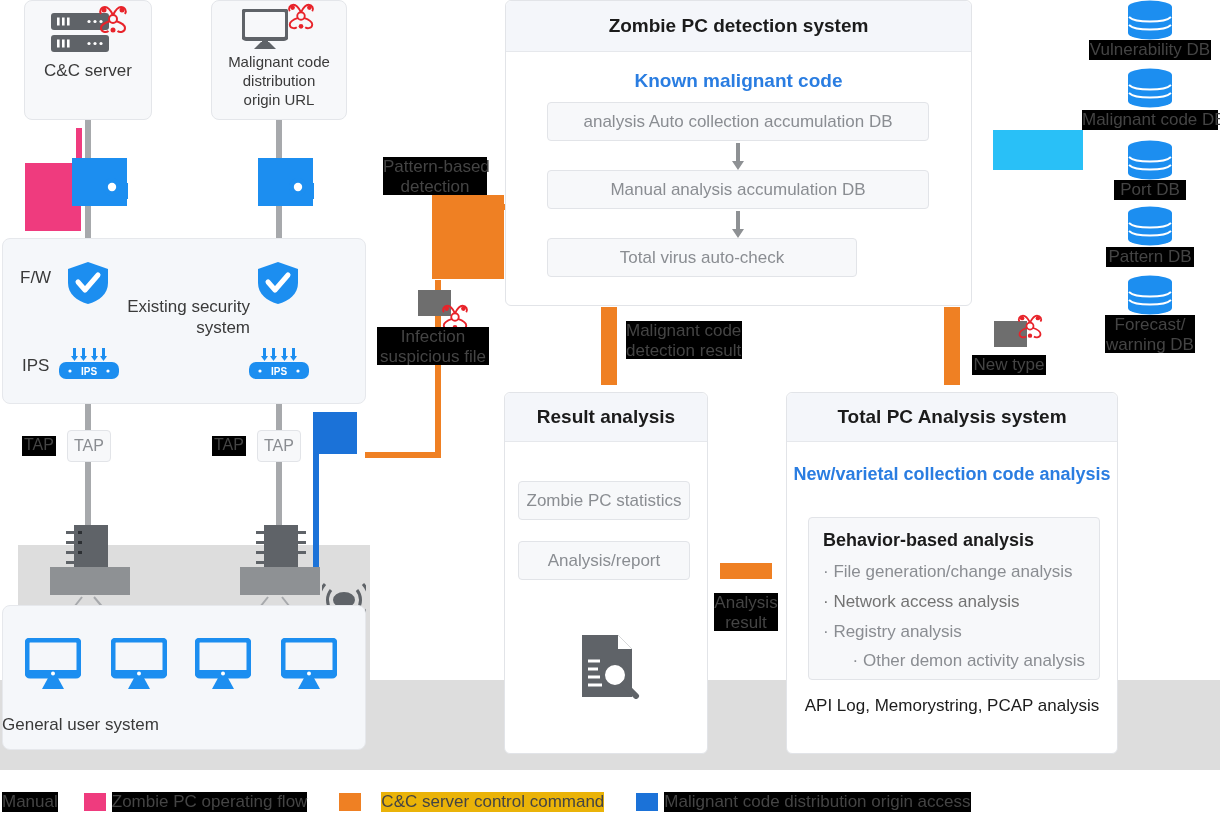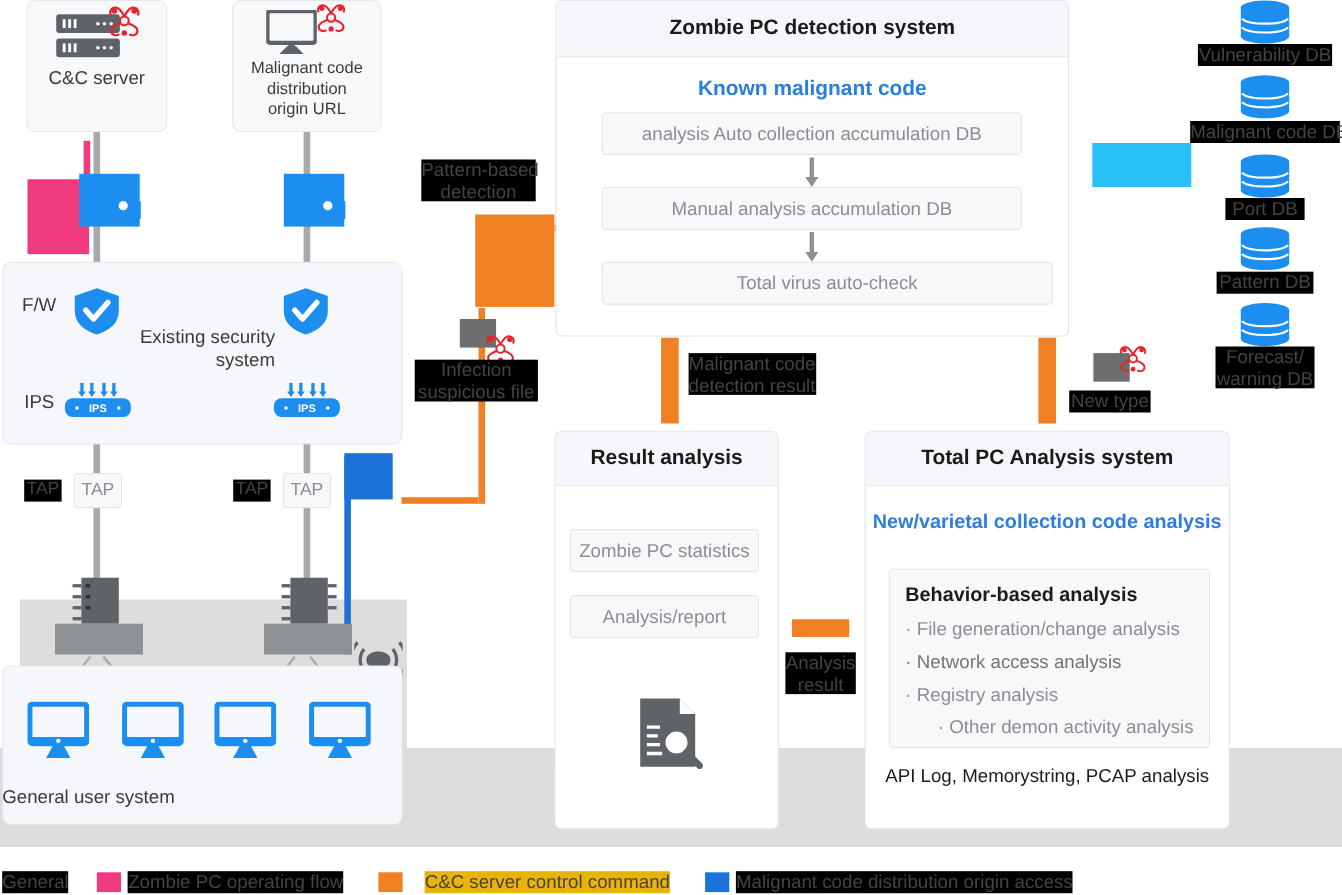--- a/index.html
+++ b/index.html
@@ -308,21 +308,21 @@
     <path d="M17 51 L39 51 L33 40 L23 40 Z" fill="#1c8ef0"></path>
   </svg>
   <svg width="56" height="52" viewBox="0 0 56 52" style="position:absolute;left:281px;top:638px;">
     <rect x="2" y="2" width="52" height="36" rx="3" fill="none" stroke="#1c8ef0" stroke-width="5"></rect>
     <rect x="4" y="32" width="48" height="7" fill="#1c8ef0"></rect>
     <circle cx="28" cy="35.5" r="2" fill="#ffffff"></circle>
     <path d="M17 51 L39 51 L33 40 L23 40 Z" fill="#1c8ef0"></path>
   </svg>
   <div class="plabel" style="left:2px;top:715px;width:364px;font-size:17px;">General user system</div>
 
-  <div class="hl" style="left:383px;top:145px;width:104px;height:38px;font-size:17px;">Pattern-based
+  <div class="hl" style="left:383px;top:157px;width:104px;height:38px;font-size:17px;">Pattern-based
 detection</div>
   <div class="blk blk-orange" style="left:432px;top:195px;width:72px;height:84px;"></div>
   <svg width="22" height="20" viewBox="0 0 22 20" style="position:absolute;left:504px;top:197px;">
     <path d="M0 7 h13 v-6 l9 9 l-9 9 v-6 h-13 z" fill="#ef8023"></path>
   </svg>
 
   <div class="blk blk-grey" style="left:418px;top:290px;width:33px;height:26px;"></div>
   <svg width="30" height="30" viewBox="0 0 64 64" style="position:absolute;left:440px;top:302px;">
     <g fill="none" stroke="#e8232a" stroke-width="4">
       <circle cx="32" cy="32" r="8"></circle>
@@ -371,21 +371,21 @@
     <div style="text-align:center;margin-top:18px;font-size:19px;font-weight:bold;color:#2a7de1;">Known malignant code</div>
   </div>
   <div class="soft-box" style="left:547px;top:102px;width:382px;height:39px;font-size:17px;">analysis Auto collection accumulation DB</div>
   <svg width="16" height="28" viewBox="0 0 16 28" style="position:absolute;left:730px;top:143px;">
     <path d="M6 0 h4 v18 h4 l-6 9 l-6 -9 h4 z" fill="#8e9194"></path>
   </svg>
   <div class="soft-box" style="left:547px;top:170px;width:382px;height:39px;font-size:17px;">Manual analysis accumulation DB</div>
   <svg width="16" height="28" viewBox="0 0 16 28" style="position:absolute;left:730px;top:211px;">
     <path d="M6 0 h4 v18 h4 l-6 9 l-6 -9 h4 z" fill="#8e9194"></path>
   </svg>
-  <div class="soft-box" style="left:547px;top:238px;width:410px;height:39px;font-size:17px;">Total virus auto-check</div>
+  <div class="soft-box" style="left:547px;top:238px;width:310px;height:39px;font-size:17px;">Total virus auto-check</div>
 
   <div class="blk blk-cyan" style="left:993px;top:130px;width:90px;height:40px;"></div>
 
   <svg width="48" height="42" viewBox="0 0 48 42" style="position:absolute;left:1126px;top:0px;">
     <ellipse cx="24" cy="7" rx="22" ry="6.5" fill="#1c8ef0"></ellipse>
     <rect x="2" y="7" width="44" height="26" fill="#1c8ef0"></rect>
     <ellipse cx="24" cy="33" rx="22" ry="6.5" fill="#1c8ef0"></ellipse>
     <path d="M3 17 A22 6.5 0 0 0 45 17" fill="none" stroke="#ffffff" stroke-width="2"></path>
     <path d="M3 25 A22 6.5 0 0 0 45 25" fill="none" stroke="#ffffff" stroke-width="2"></path>
   </svg>
@@ -453,21 +453,21 @@
   <div class="soft-box" style="left:808px;top:517px;width:292px;height:163px;display:block;padding:12px 14px;background:#f7f8fa;">
     <div style="font-size:18px;font-weight:bold;color:#1b1b1b;margin-bottom:6px;">Behavior-based analysis</div>
     <div style="font-size:17px;color:#8a8d92;line-height:1.75;">· File generation/change analysis</div>
     <div style="font-size:17px;color:#737373;line-height:1.75;">· Network access analysis</div>
     <div style="font-size:17px;color:#8a8d92;line-height:1.75;">· Registry analysis</div>
     <div style="font-size:17px;color:#8a8d92;line-height:1.75;text-align:right;">· Other demon activity analysis</div>
   </div>
   <div style="position:absolute;left:786px;top:696px;width:332px;text-align:center;font-size:17px;color:#1b1b1b;">API Log, Memorystring, PCAP analysis</div>
 
   <div class="legend-row">
-    <span class="hl plain" style="position:static;margin-left:2px;font-size:17px;background:#000;color:#444;">General</span>
+    <span class="hl plain" style="position:static;margin-left:2px;font-size:17px;background:#000;color:#444;">Manual</span>
 
     <span class="legend-sw" style="margin-left:26px;background:#ef3b7e;"></span>
     <span class="hl plain" style="position:static;margin-left:6px;font-size:17px;background:#000;color:#444;">Zombie PC operating flow</span>
 
     <span class="legend-sw" style="margin-left:32px;background:#ef8023;"></span>
     <span class="hl plain" style="position:static;margin-left:20px;font-size:17px;background:#eab308;color:#444;">C&amp;C server control command</span>
 
     <span class="legend-sw" style="margin-left:32px;background:#1b72d8;"></span>
     <span class="hl plain" style="position:static;margin-left:6px;font-size:17px;background:#000;color:#444;">Malignant code distribution origin access</span>
   </div>

